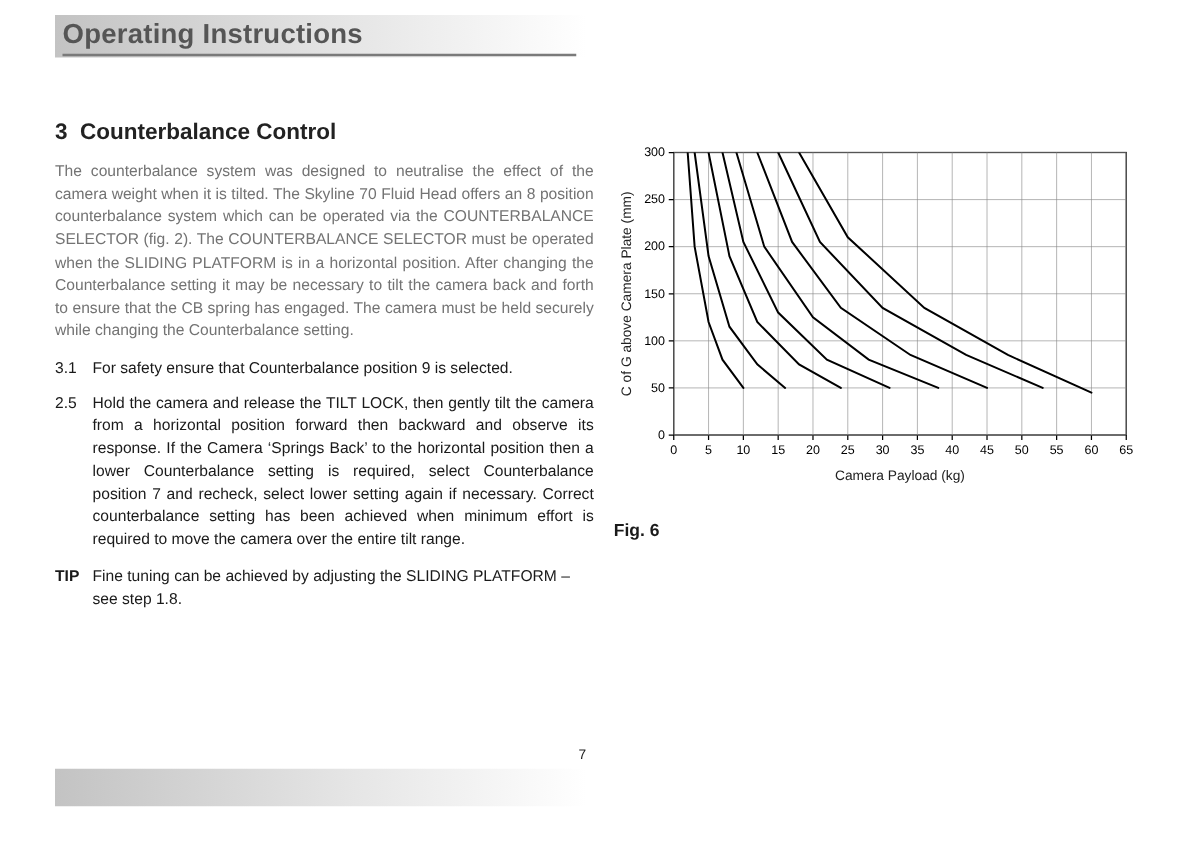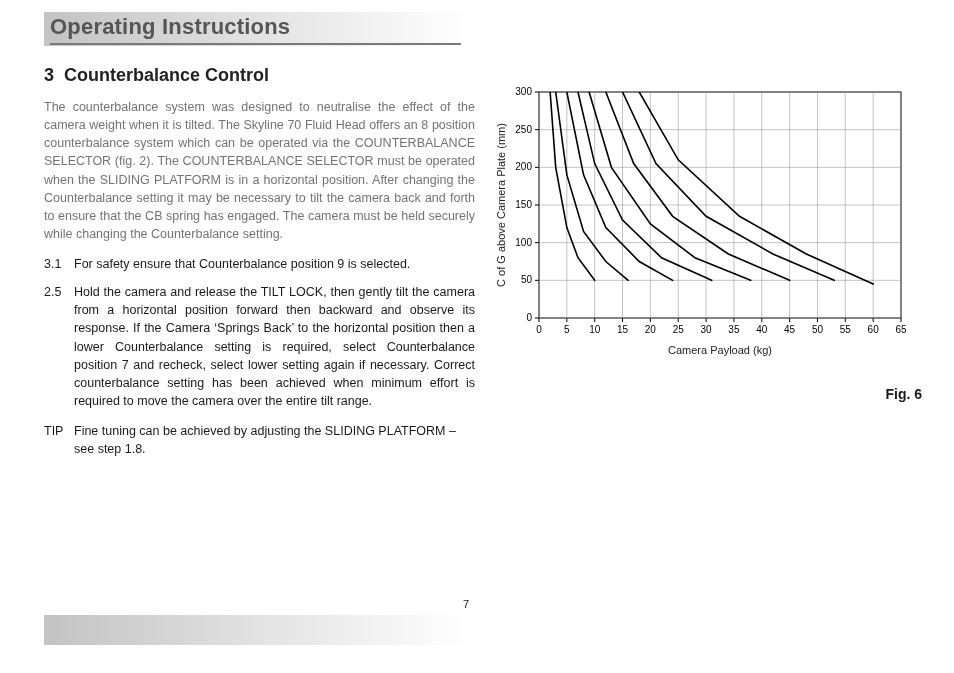--- a/index.html
+++ b/index.html
@@ -6,33 +6,33 @@
     font-family:"Helvetica Neue",Helvetica,Arial,sans-serif;
     font-size:12.5px;line-height:1.45;font-weight:400}
   .page{position:relative;width:954px;height:673px;box-sizing:border-box;
     padding:12px 32px 0 44px}
   .title-band{position:relative;width:425px;height:34px;
     background:linear-gradient(to right,#c3c3c3 0%,#e5e5e5 55%,#ffffff 100%);
     display:flex;align-items:center;padding:0 8px 2px 6px;box-sizing:border-box}
   .title-band h1{margin:0;font-size:22px;font-weight:700;color:#555;
     border-bottom:2px solid #7a7a7a;padding-bottom:1px;width:100%;
     letter-spacing:.2px}
-  .cols{display:flex;gap:16px;margin-top:16px}
+  .cols{display:flex;gap:16px;margin-top:46px}
   .col{flex:1;min-width:0}
   h2{margin:0 0 10px 0;font-size:18px;font-weight:700;color:#222}
   .h2-num{display:inline-block;margin-right:10px}
   p.body{margin:0 0 12px 0;text-align:justify;color:#737373}
   .steps{margin:0 0 12px 0;padding:0;list-style:none}
   .steps li{display:flex;margin:0 0 10px 0;text-align:justify}
   .steps li .num{flex:0 0 30px}
   .steps li .txt{flex:1}
   .tip{margin:0 0 10px 0;display:flex}
-  .tip .lbl{flex:0 0 30px;font-weight:400}
+  .tip .lbl{flex:0 0 30px;font-weight:700}
   .tip .txt{flex:1}
-  .fig-label{text-align:right;font-weight:700;margin-top:22px;font-size:14px}
+  .fig-label{text-align:left;font-weight:700;margin-top:22px;font-size:14px}
   .chart-wrap{position:relative;margin-top:20px}
   svg{display:block}
   .axis-title{font-size:11px;fill:#222}
   .footer-band{position:absolute;left:44px;bottom:28px;width:425px;height:30px;
     background:linear-gradient(to right,#c3c3c3 0%,#e5e5e5 55%,#ffffff 100%)}
   .page-num{position:absolute;left:44px;bottom:60px;width:425px;
     text-align:right;font-size:11px}
 </style>
 </head>
 <body>

